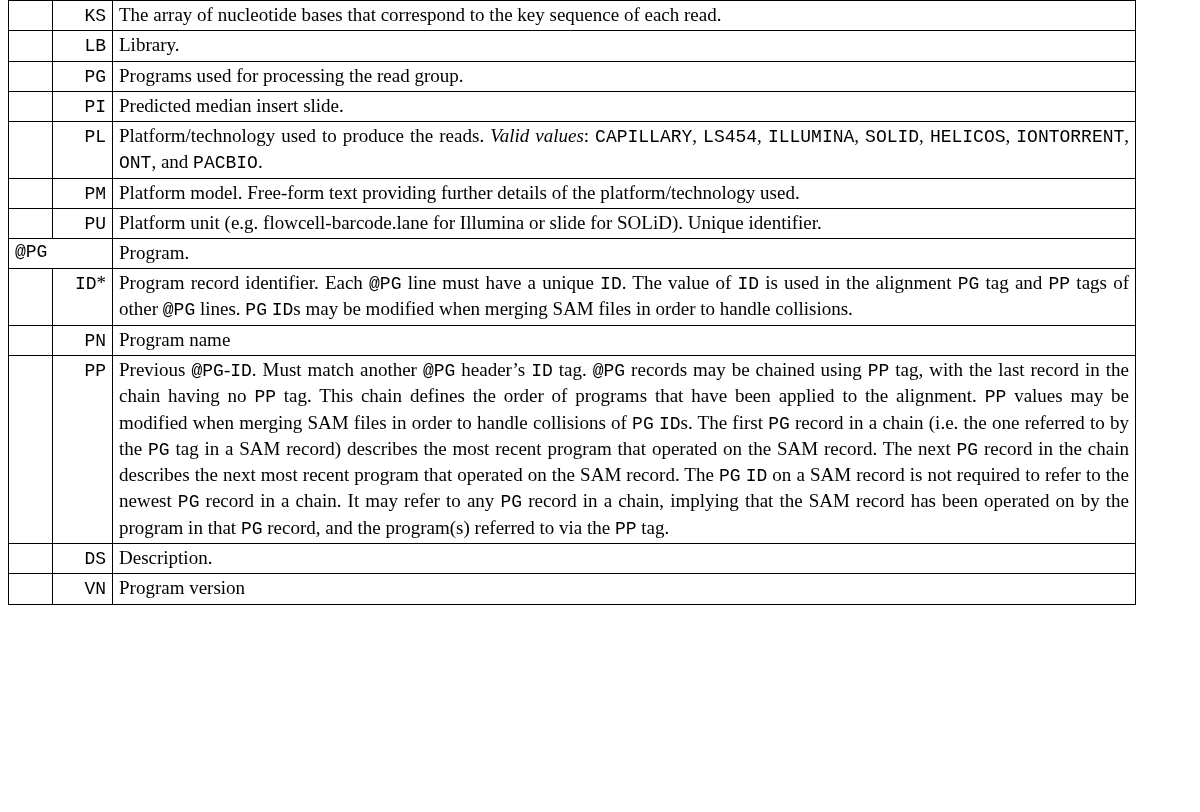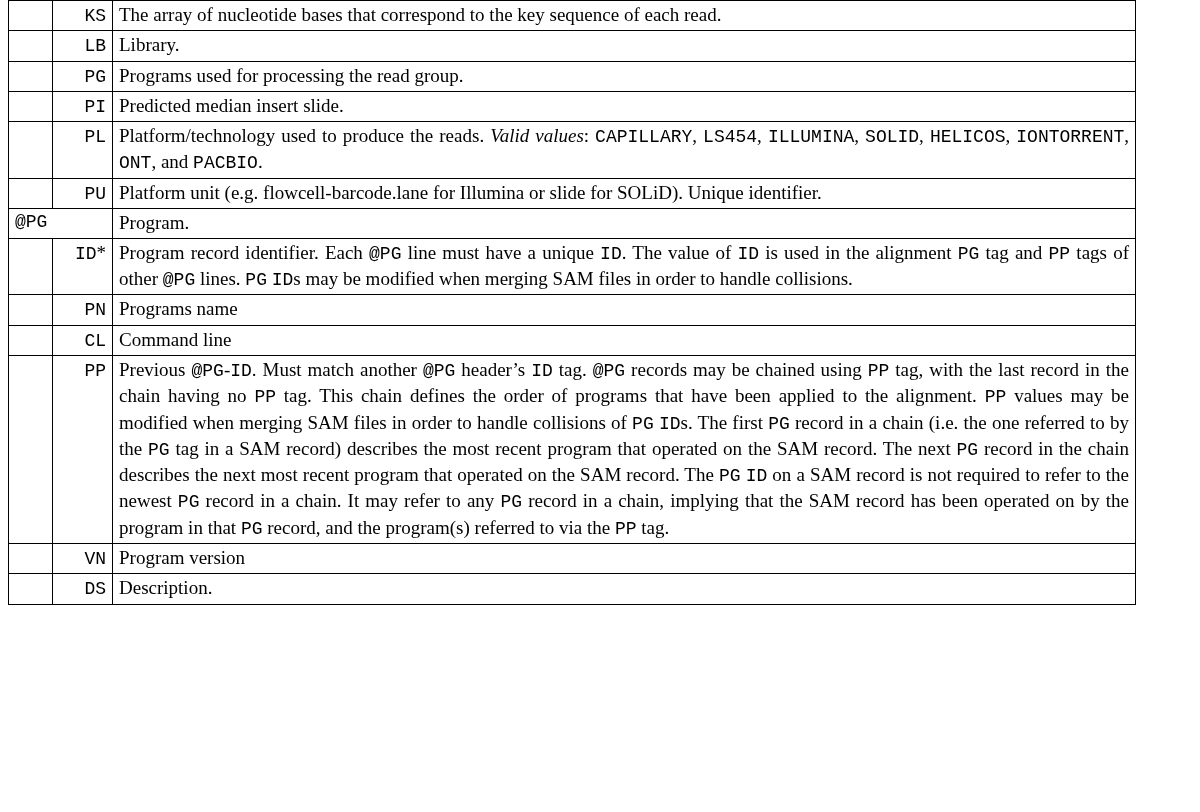--- a/index.html
+++ b/index.html
@@ -69,52 +69,52 @@
           <td class="tagcell"><span class="code">PI</span></td>
           <td class="desc">Predicted median insert slide.</td>
         </tr>
         <tr>
           <td></td>
           <td class="tagcell"><span class="code">PL</span></td>
           <td class="desc">Platform/technology used to produce the reads. <span class="ital">Valid values</span>: <span class="code">CAPILLARY</span>, <span class="code">LS454</span>, <span class="code">ILLUMINA</span>, <span class="code">SOLID</span>, <span class="code">HELICOS</span>, <span class="code">IONTORRENT</span>, <span class="code">ONT</span>, and <span class="code">PACBIO</span>.</td>
         </tr>
         <tr>
           <td></td>
+          <td class="tagcell"><span class="code">PM</span></td>
+          <td class="desc">Platform model. Free-form text providing further details of the platform/technology used.</td>
+        </tr>
+        <tr>
+          <td></td>
           <td class="tagcell"><span class="code">PU</span></td>
           <td class="desc">Platform unit (e.g. flowcell-barcode.lane for Illumina or slide for SOLiD). Unique identifier.</td>
         </tr>
         <tr>
           <td colspan="2" class="groupcell code">@PG</td>
           <td class="desc">Program.</td>
         </tr>
         <tr>
           <td></td>
           <td class="tagcell"><span class="code">ID</span><span>*</span></td>
           <td class="desc">Program record identifier. Each <span class="code">@PG</span> line must have a unique <span class="code">ID</span>. The value of <span class="code">ID</span> is used in the alignment <span class="code">PG</span> tag and <span class="code">PP</span> tags of other <span class="code">@PG</span> lines. <span class="code">PG</span> <span class="code">ID</span>s may be modified when merging SAM files in order to handle collisions.</td>
         </tr>
         <tr>
           <td></td>
           <td class="tagcell"><span class="code">PN</span></td>
-          <td class="desc">Programs name</td>
-        </tr>
-        <tr>
-          <td></td>
-          <td class="tagcell"><span class="code">CL</span></td>
-          <td class="desc">Command line</td>
+          <td class="desc">Program name</td>
         </tr>
         <tr>
           <td></td>
           <td class="tagcell"><span class="code">PP</span></td>
           <td class="desc">Previous <span class="code">@PG</span>-<span class="code">ID</span>. Must match another <span class="code">@PG</span> header’s <span class="code">ID</span> tag. <span class="code">@PG</span> records may be chained using <span class="code">PP</span> tag, with the last record in the chain having no <span class="code">PP</span> tag. This chain defines the order of programs that have been applied to the alignment. <span class="code">PP</span> values may be modified when merging SAM files in order to handle collisions of <span class="code">PG</span> <span class="code">ID</span>s. The first <span class="code">PG</span> record in a chain (i.e. the one referred to by the <span class="code">PG</span> tag in a SAM record) describes the most recent program that operated on the SAM record. The next <span class="code">PG</span> record in the chain describes the next most recent program that operated on the SAM record. The <span class="code">PG</span> <span class="code">ID</span> on a SAM record is not required to refer to the newest <span class="code">PG</span> record in a chain. It may refer to any <span class="code">PG</span> record in a chain, implying that the SAM record has been operated on by the program in that <span class="code">PG</span> record, and the program(s) referred to via the <span class="code">PP</span> tag.</td>
         </tr>
         <tr>
           <td></td>
-          <td class="tagcell"><span class="code">VN</span></td>
-          <td class="desc">Program version</td>
+          <td class="tagcell"><span class="code">DS</span></td>
+          <td class="desc">Description.</td>
         </tr>
         <tr>
           <td></td>
-          <td class="tagcell"><span class="code">DS</span></td>
-          <td class="desc">Description.</td>
+          <td class="tagcell"><span class="code">VN</span></td>
+          <td class="desc">Program version</td>
         </tr>
       </tbody>
   </table>
 </div>
 
 </body></html>

